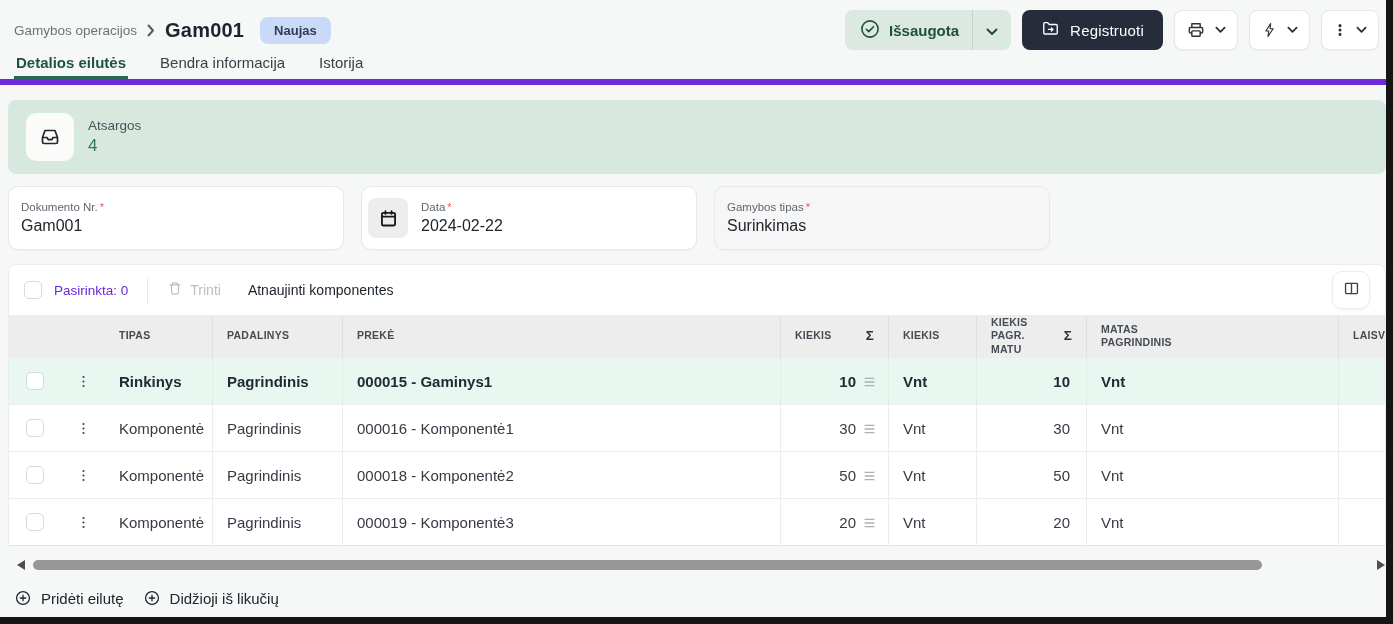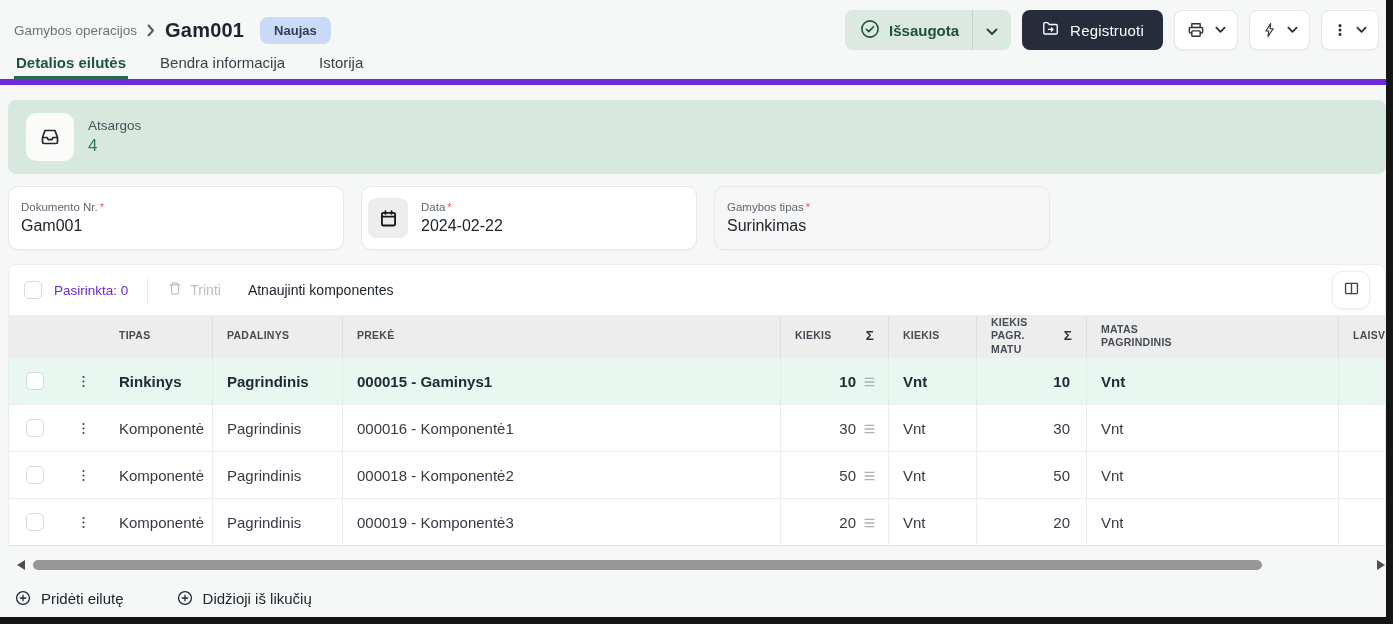--- a/index.html
+++ b/index.html
@@ -92,21 +92,21 @@
   .kebab { display:flex; align-items:center; justify-content:center; width:24px; height:30px; cursor:pointer; color:#3a4045; }
   .qty-menu { display:flex; color:#aab1b8; cursor:pointer; margin-top:1px; }
 
   
   .hscroll { margin-top:12px; display:flex; align-items:center; height:14px; padding:0 9px 0 9px; width:1386px; }
   .tri { width:0; height:0; border:5px solid transparent; cursor:pointer; }
   .tri.left { border-right:8px solid #4f4f4f; border-left:none; }
   .tri.right { border-left:8px solid #4f4f4f; border-right:none; }
   .track { flex:1; height:12px; margin:0 8px; position:relative; }
   .thumb { position:absolute; left:0; top:1px; height:10px; width:92%; background:#979797; border-radius:6px; cursor:grab; }
-  .footacts { margin-top:17px; display:flex; gap:52px; padding-left:6px; }
+  .footacts { margin-top:17px; display:flex; gap:19px; padding-left:6px; }
   .addbtn { display:flex; align-items:center; gap:9px; font-size:15px; color:#20262e; font-weight:500; cursor:pointer; }
   .addbtn svg { display:block; }
 </style>
 </head>
 <body>
 
 <div class="page">
 
   <div class="hdr">
     <div class="crumbs">

